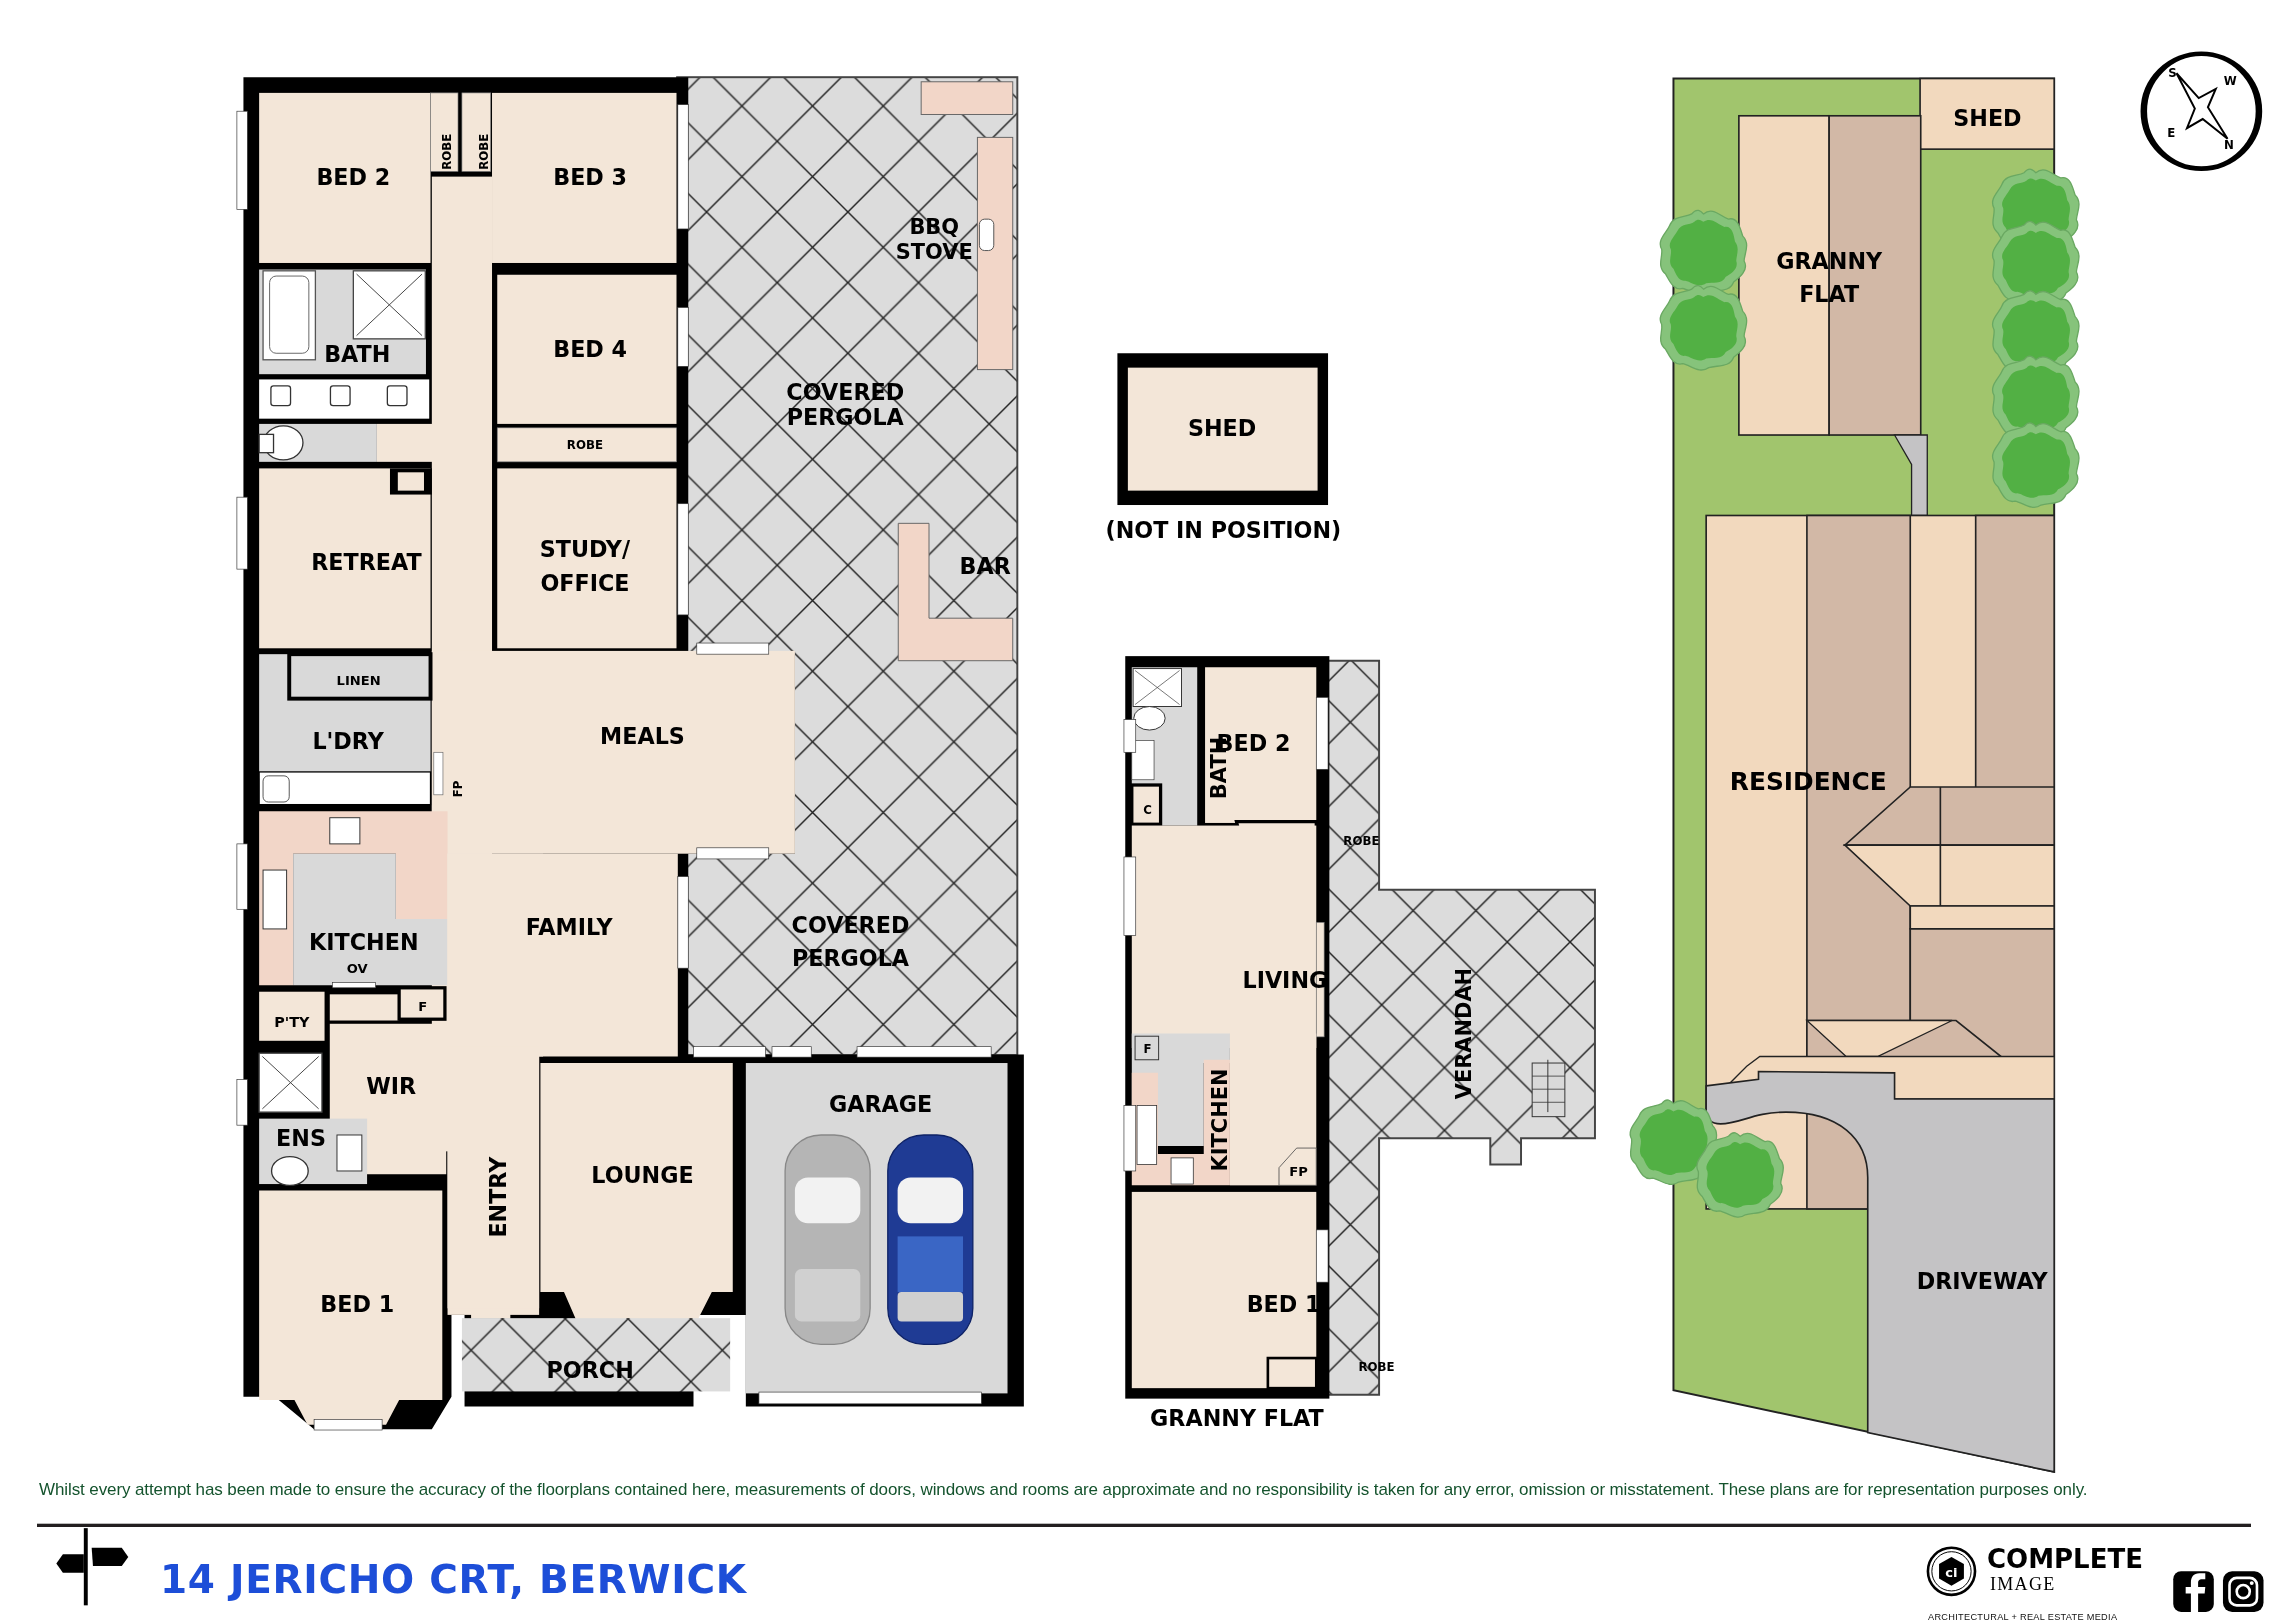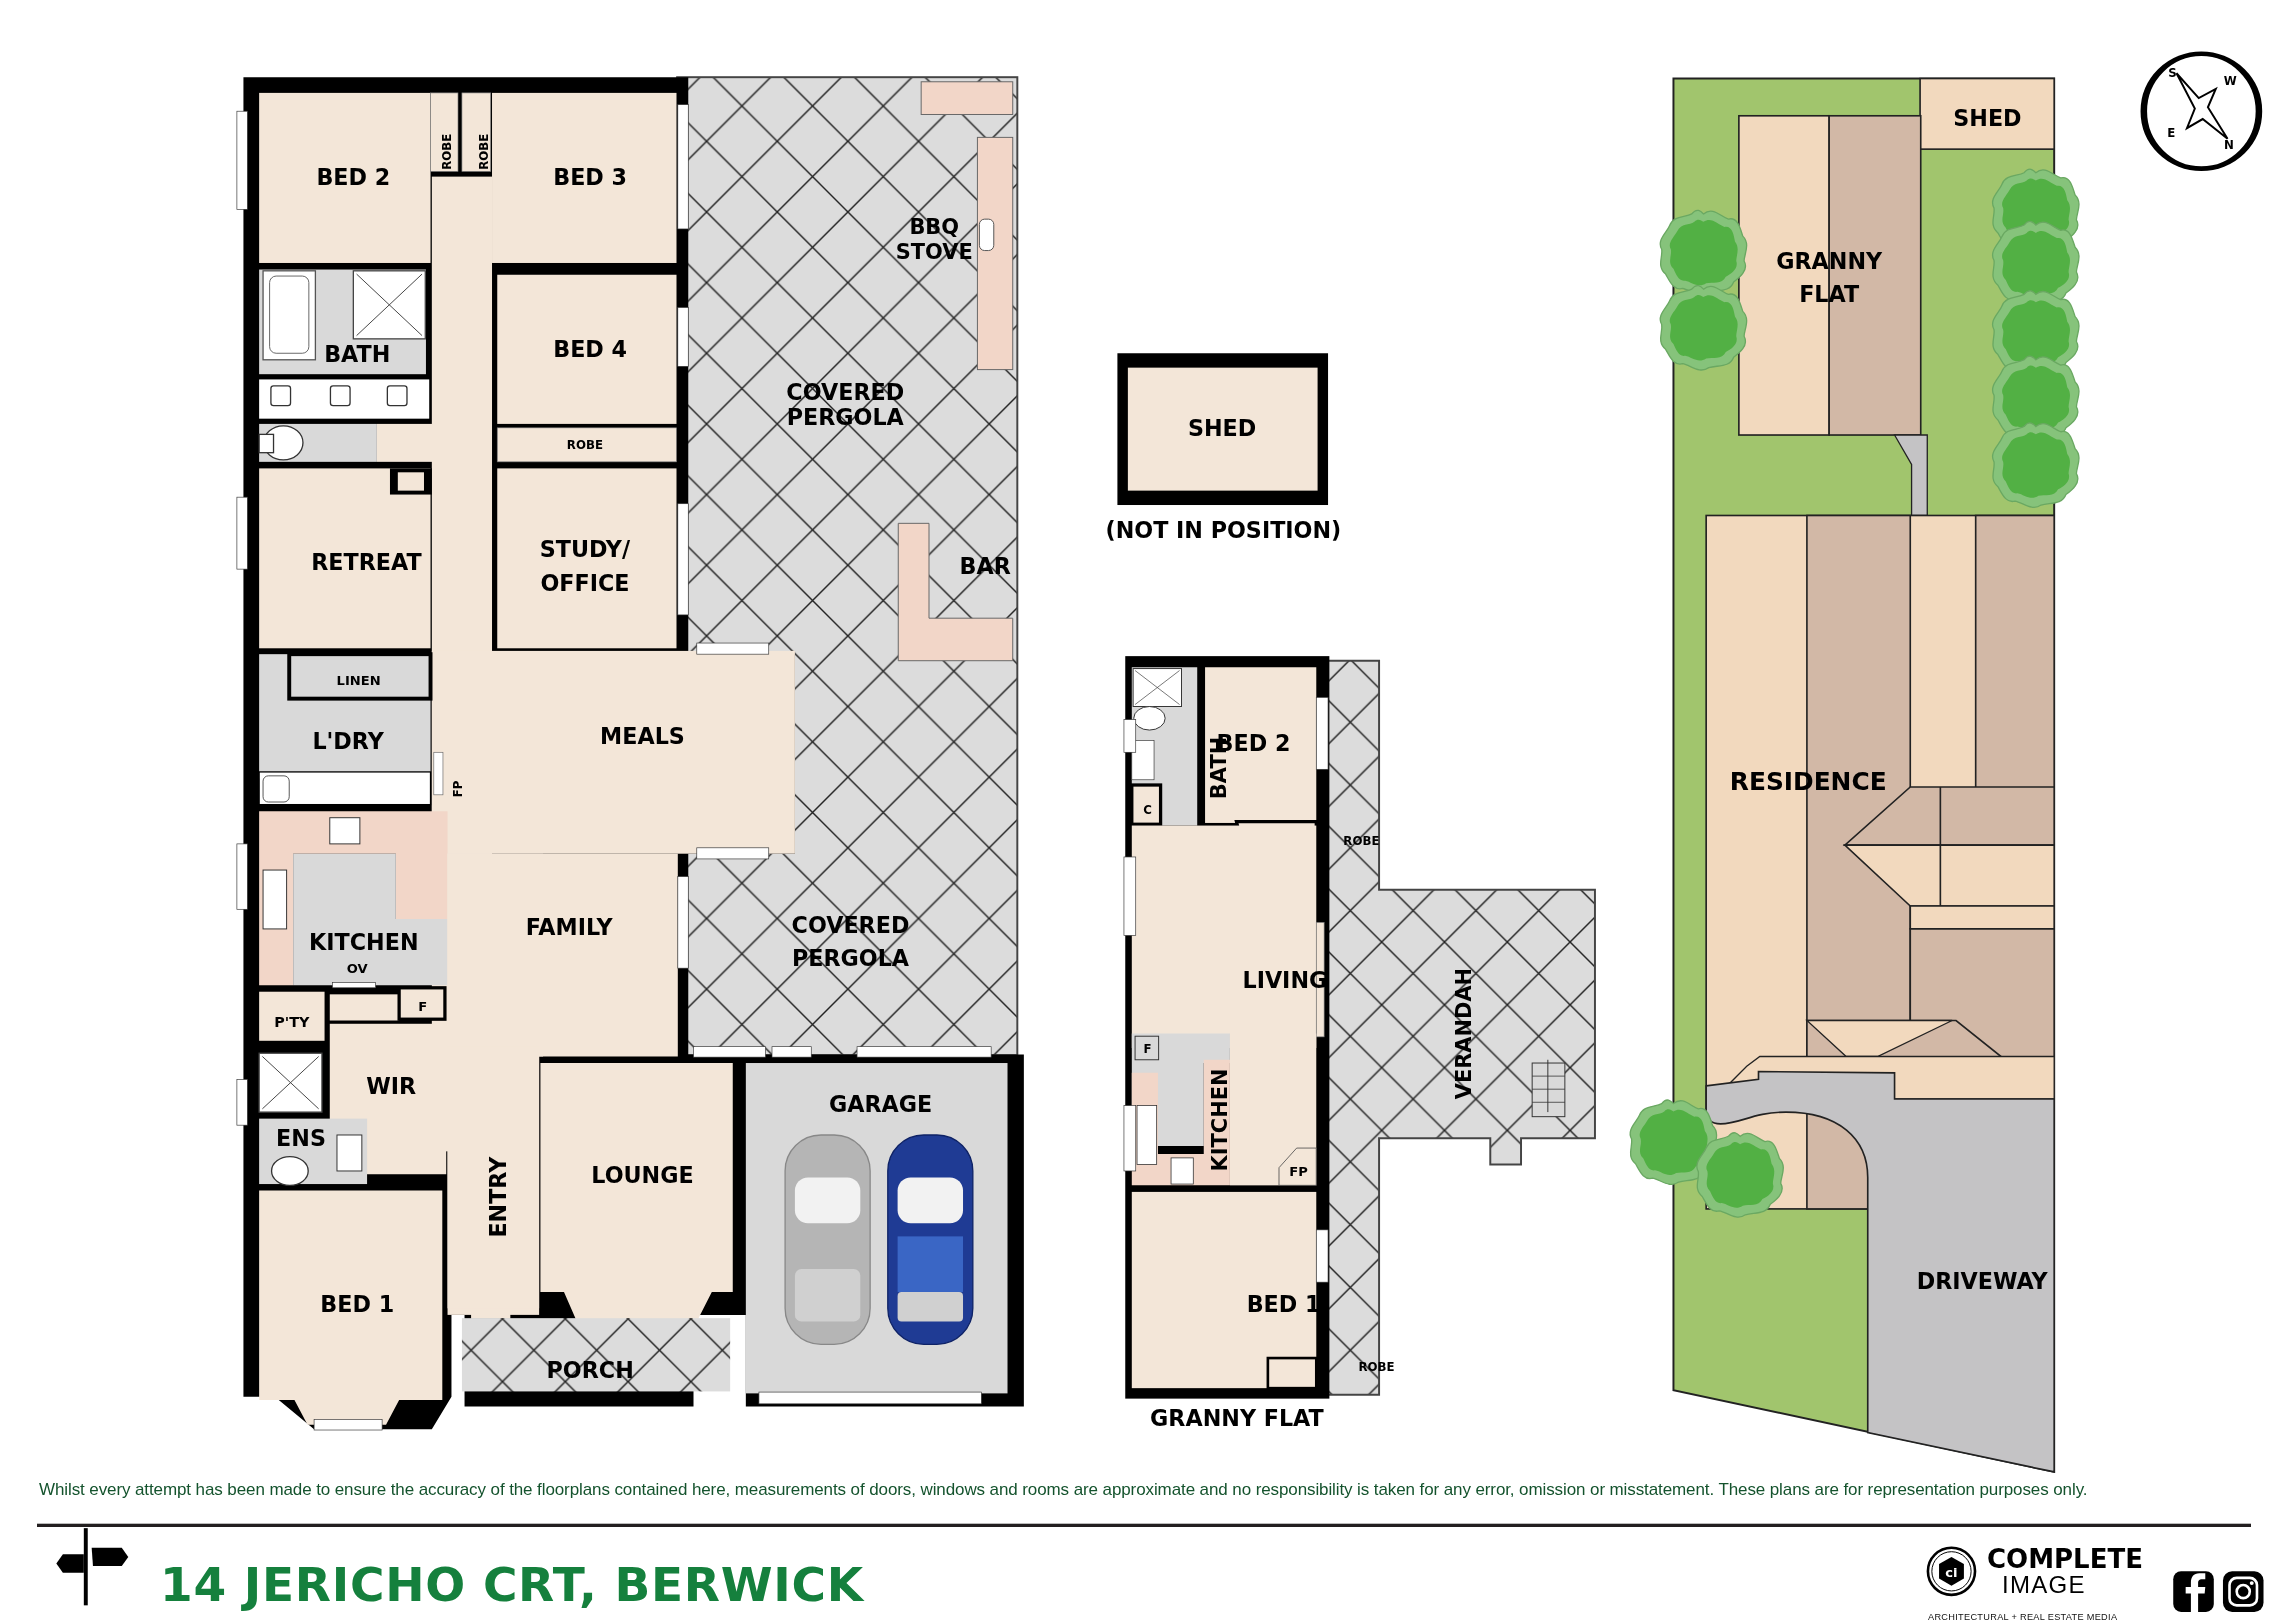--- a/index.html
+++ b/index.html
@@ -1,24 +1,24 @@
 <!DOCTYPE html>
 <html style="font-size:10.5px"><head>
 <meta charset="utf-8">
 <style>
   html, body { margin:0; padding:0; background:#ffffff; }
   body { width:2295px; height:1623px; position:relative; overflow:hidden; font-family:"Liberation Sans", sans-serif; }
   svg { position:absolute; left:0; top:0; }
   .lbl { font-family:"DejaVu Sans", sans-serif; font-weight:bold; fill:#000; }
   #disclaimer { position:absolute; left:39px; top:1480px; width:2218px; font-family:"Liberation Sans", sans-serif; font-size:17px; color:#14532d; white-space:nowrap; letter-spacing:-0.1px; }
   #rule { position:absolute; left:37px; top:1523px; width:2214px; height:3.3px; background:#231f20; border-top:0.7px solid #bbb; }
-  #address { position:absolute; left:160px; top:1557px; font-family:"DejaVu Sans", sans-serif; font-weight:bold; font-size:47px; color:#15803d; letter-spacing:0.7px; }
+  #address { position:absolute; left:160px; top:1557px; font-family:"DejaVu Sans", sans-serif; font-weight:bold; font-size:39px; color:#1d4ed8; letter-spacing:0.7px; }
   #brand { position:absolute; left:1928px; top:1546px; width:222px; height:72px; }
   #brand .name1 { position:absolute; left:59px; top:0; font-family:"DejaVu Sans", sans-serif; font-weight:bold; font-size:26px; line-height:27.5px; color:#000; }
-  #brand .name2 { position:absolute; left:74px; top:25px; font-family:Liberation Sans, sans-serif; font-size:24px; line-height:27.5px; color:#000; letter-spacing:1.3px; }
+  #brand .name2 { position:absolute; left:62px; top:25px; font-family:Liberation Serif, serif; font-size:18px; line-height:27.5px; color:#000; letter-spacing:1.3px; }
   #brand .tag { position:absolute; left:0; top:66px; font-family:"Liberation Sans", sans-serif; font-size:9.2px; color:#111; white-space:nowrap; letter-spacing:0.3px; }
 </style>
 </head>
 <body>
 
 <svg width="2295" height="1623" viewBox="0 0 3508 2481" xmlns="http://www.w3.org/2000/svg">
   <defs>
     <pattern id="diamond" patternUnits="userSpaceOnUse" width="108" height="108" patternTransform="translate(0,0)">
       <rect width="108" height="108" fill="#dcdcdc"></rect>
       <path d="M0 0 L108 108 M108 0 L0 108" stroke="#222" stroke-width="2.2"></path>

